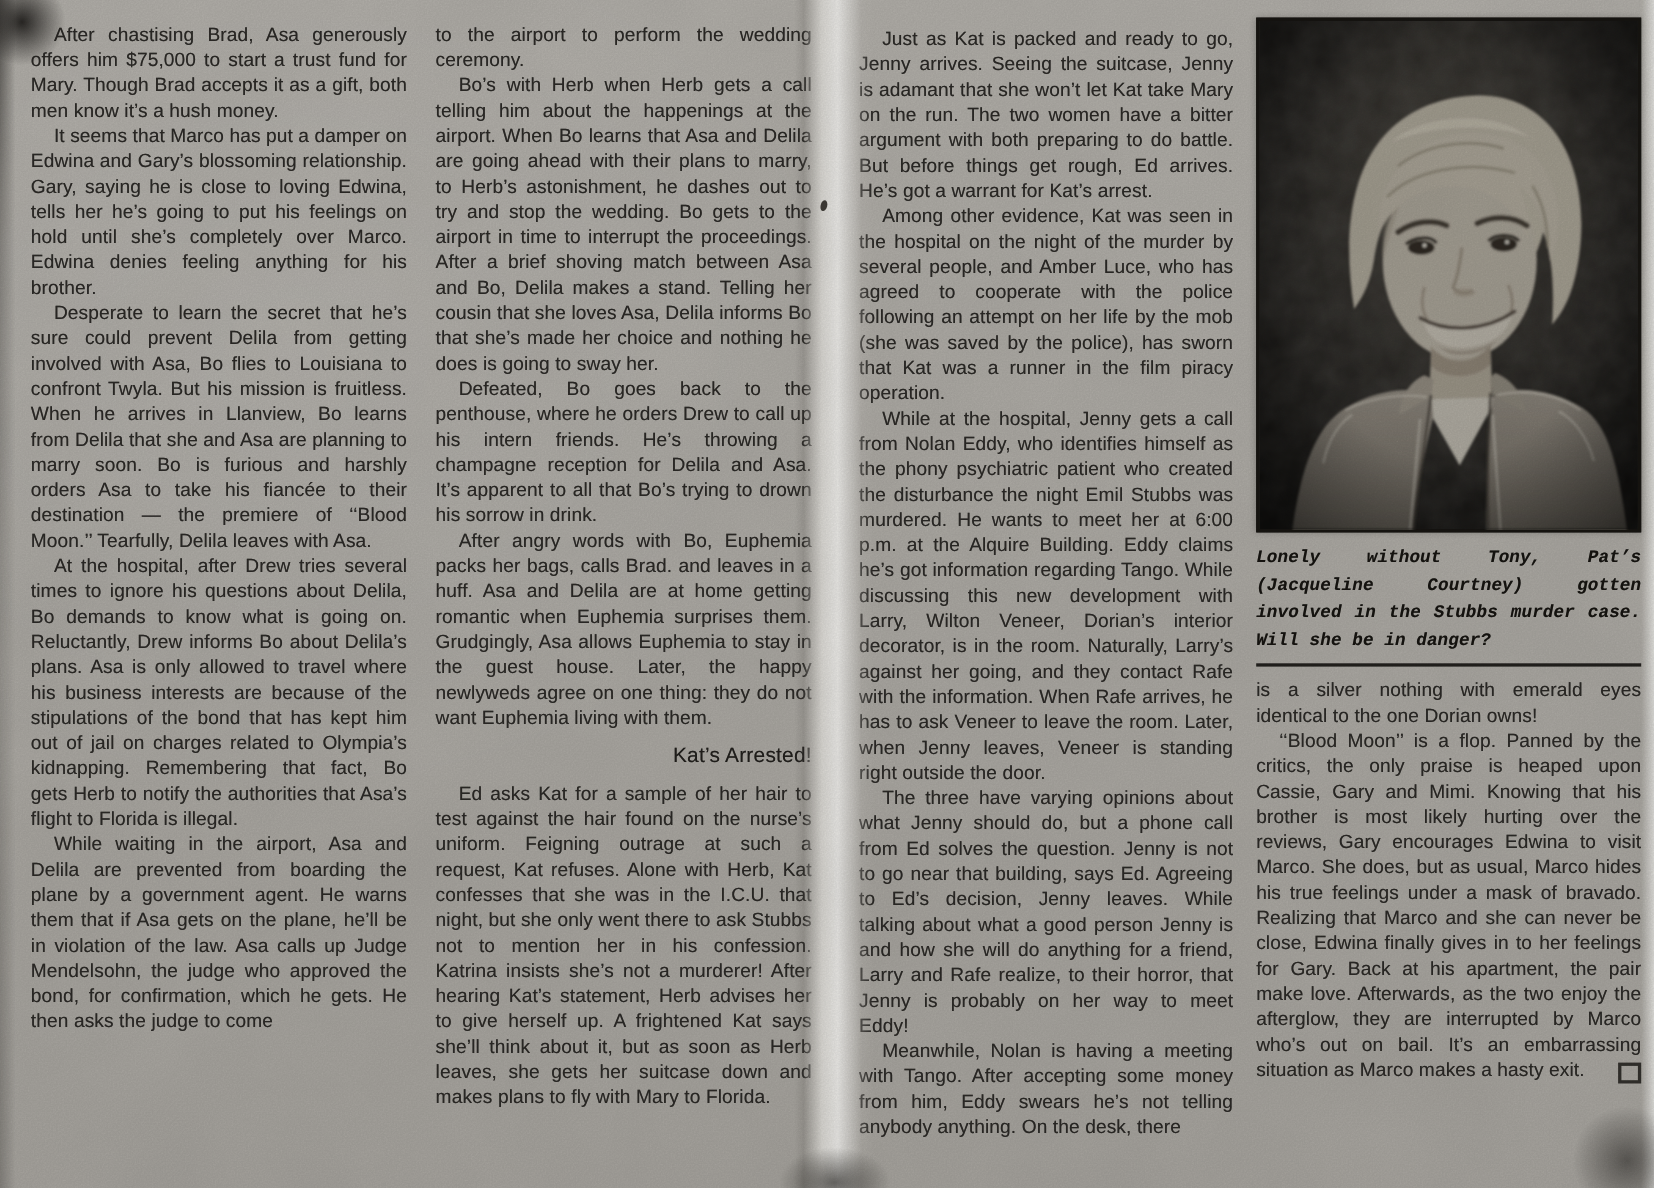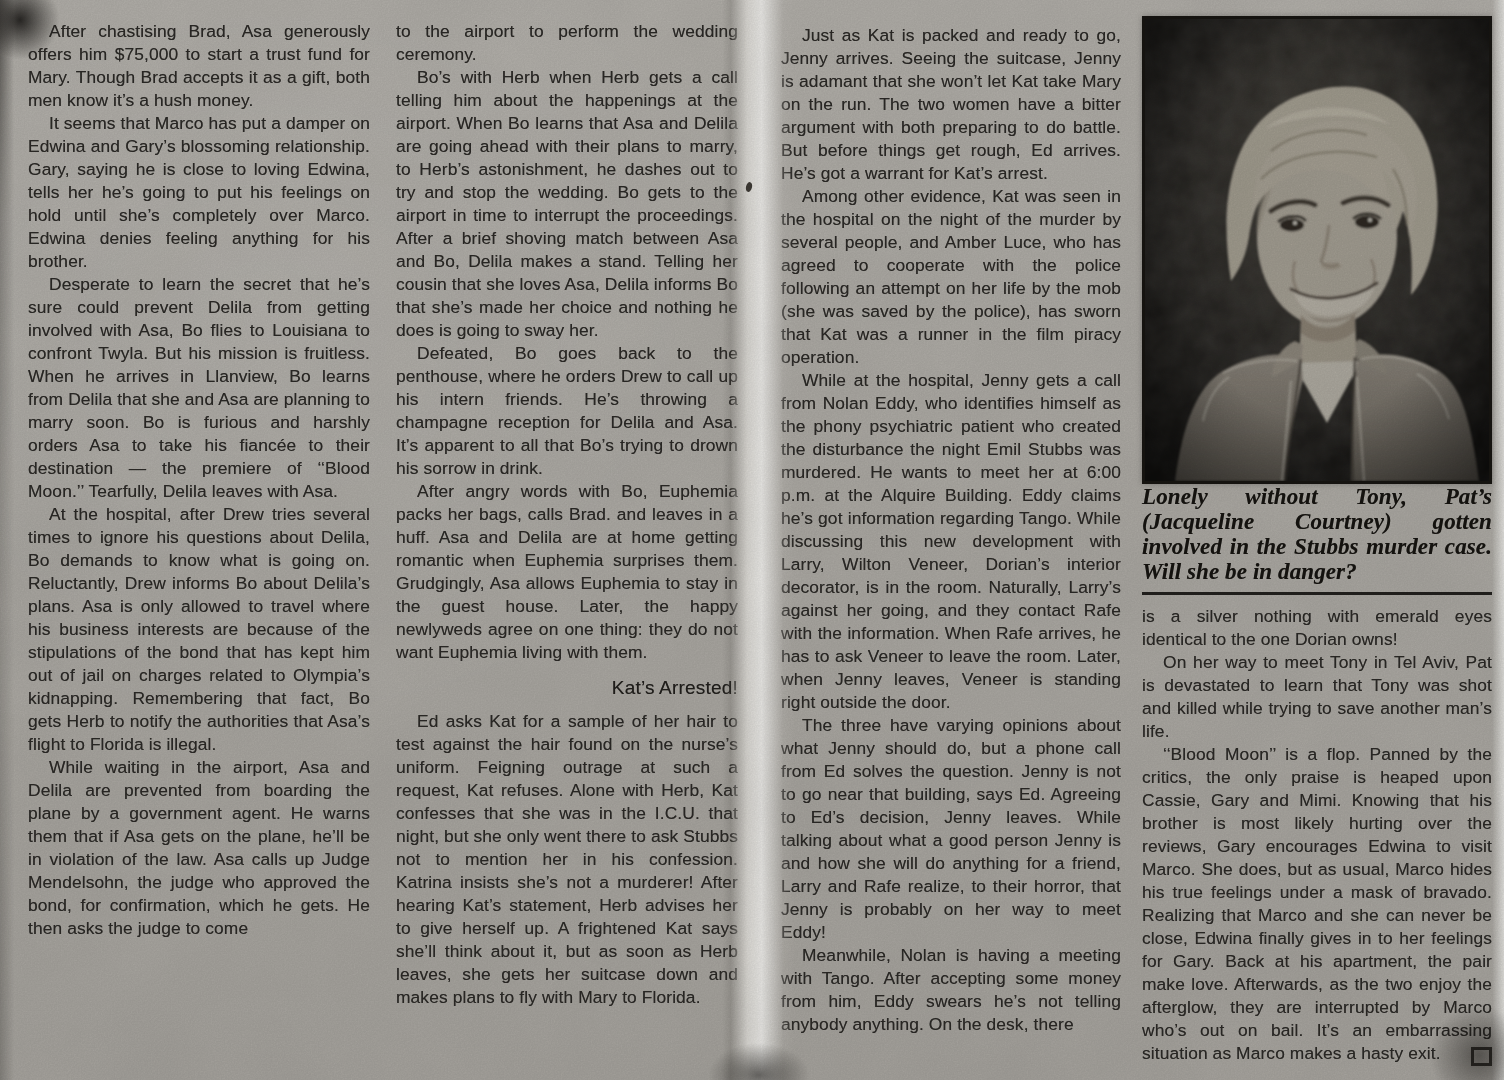--- a/index.html
+++ b/index.html
@@ -31,24 +31,24 @@
   .col3{left:781px;width:340px;top:24px;}
   .col4{left:1142px;width:350px;top:16px;text-align:left;}
   .photo{
     margin:0;width:344px;height:462px;
     border:3px solid #181612;
     background:#1d1b18;
     box-shadow:0 0 6px rgba(0,0,0,0.25);
   }
   .photo svg{display:block;width:344px;height:462px;}
   .caption{
-    font-family:Liberation Serif, serif;
+    font-family:Liberation Mono, monospace;
     font-style:italic;font-weight:bold;
-    font-size:23px;line-height:25px;
-    color:#171511;text-align:justify;
+    font-size:16px;line-height:25px;
+    color:#171511;margin-top:11px;text-align:justify;
   }
   .rule{height:3px;background:#24221f;margin:8px 0 10px;}
   .colflow{text-align:justify;}
   .endmark{
     float:right;width:15px;height:13px;
     border:3px solid #34322e;margin-top:5px;background:transparent;
   }
   
   .artifact{position:absolute;pointer-events:none;}
   .gutter-highlight{
@@ -213,21 +213,20 @@
 
         <rect width="344" height="462" fill="url(#vig)"></rect>
         <rect width="344" height="462" filter="url(#pgrain)" opacity="0.16"></rect>
       </svg>
     </figure>
 
     <figcaption class="caption">Lonely without Tony, Pat’s (Jacqueline Courtney) gotten involved in the Stubbs murder case. Will she be in danger?</figcaption>
     <div class="rule"></div>
     <div class="colflow">
         <p>is a silver nothing with emerald eyes identical to the one Dorian owns!</p>
-        <p class="ind">On her way to meet Tony in Tel Aviv, Pat is devastated to learn that Tony was shot and killed while trying to save another man’s life.</p>
         <p class="ind">‘‘Blood Moon’’ is a flop. Panned by the critics, the only praise is heaped upon Cassie, Gary and Mimi. Knowing that his brother is most likely hurting over the reviews, Gary encourages Edwina to visit Marco. She does, but as usual, Marco hides his true feelings under a mask of bravado. Realizing that Marco and she can never be close, Edwina finally gives in to her feelings for Gary. Back at his apartment, the pair make love. Afterwards, as the two enjoy the afterglow, they are interrupted by Marco who’s out on bail. It’s an embarrassing situation as Marco makes a hasty exit.<span class="endmark"></span></p>
       </div>
   </div>
 
   <div class="artifact gutter-highlight"></div>
   <div class="artifact speck"></div>
   <div class="artifact edge-left"></div>
   <div class="artifact corner-tl"></div>
   <div class="artifact blob-bottom"></div>
   <div class="artifact edge-right"></div>

